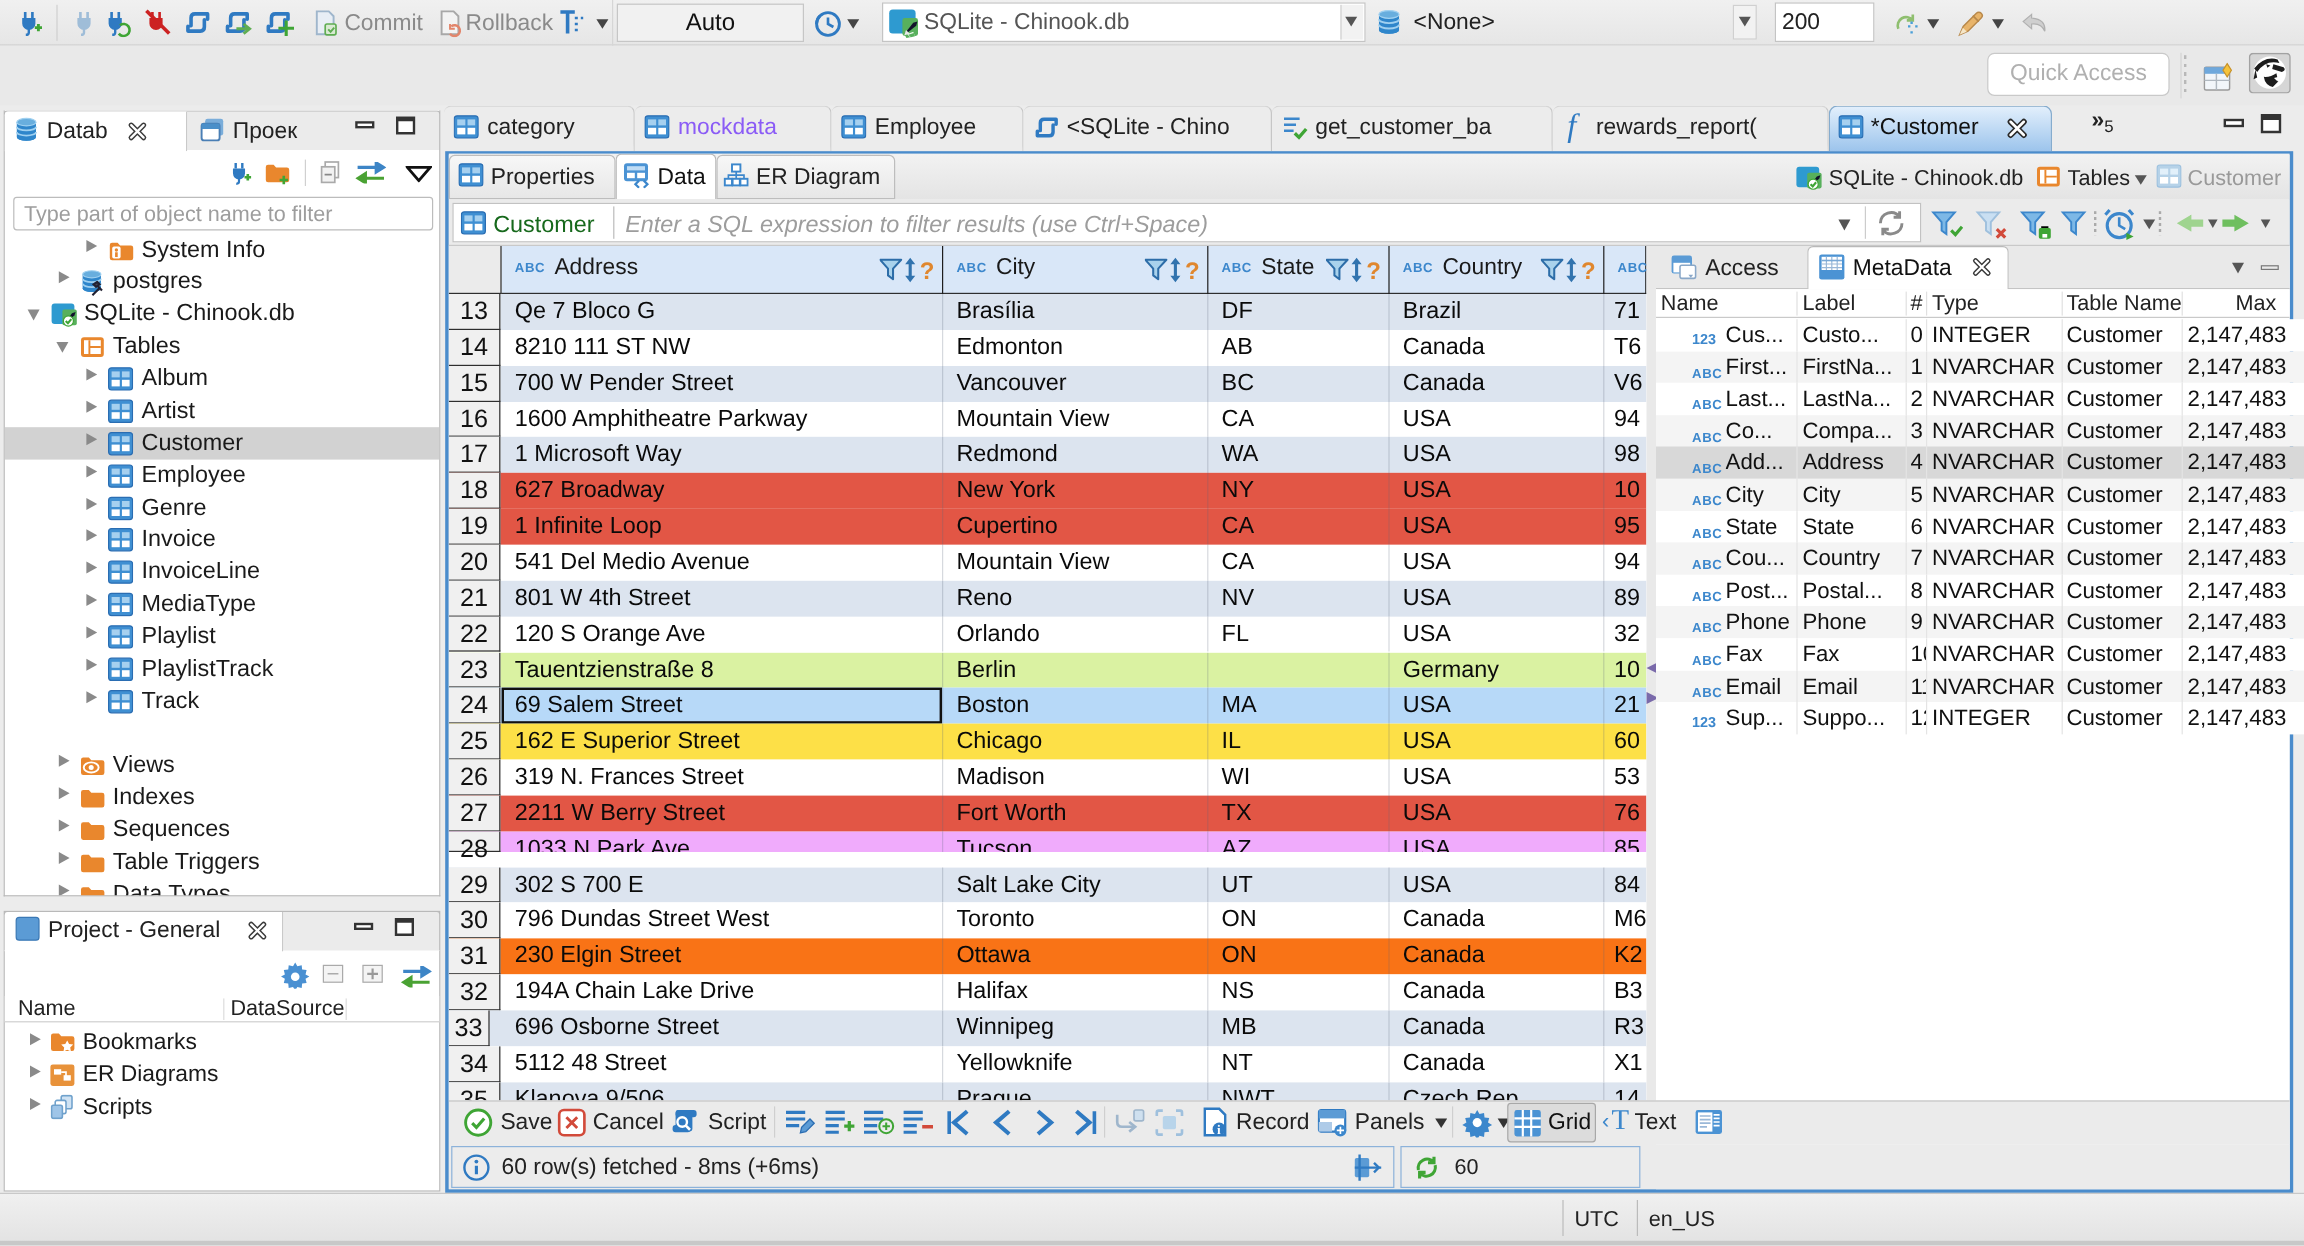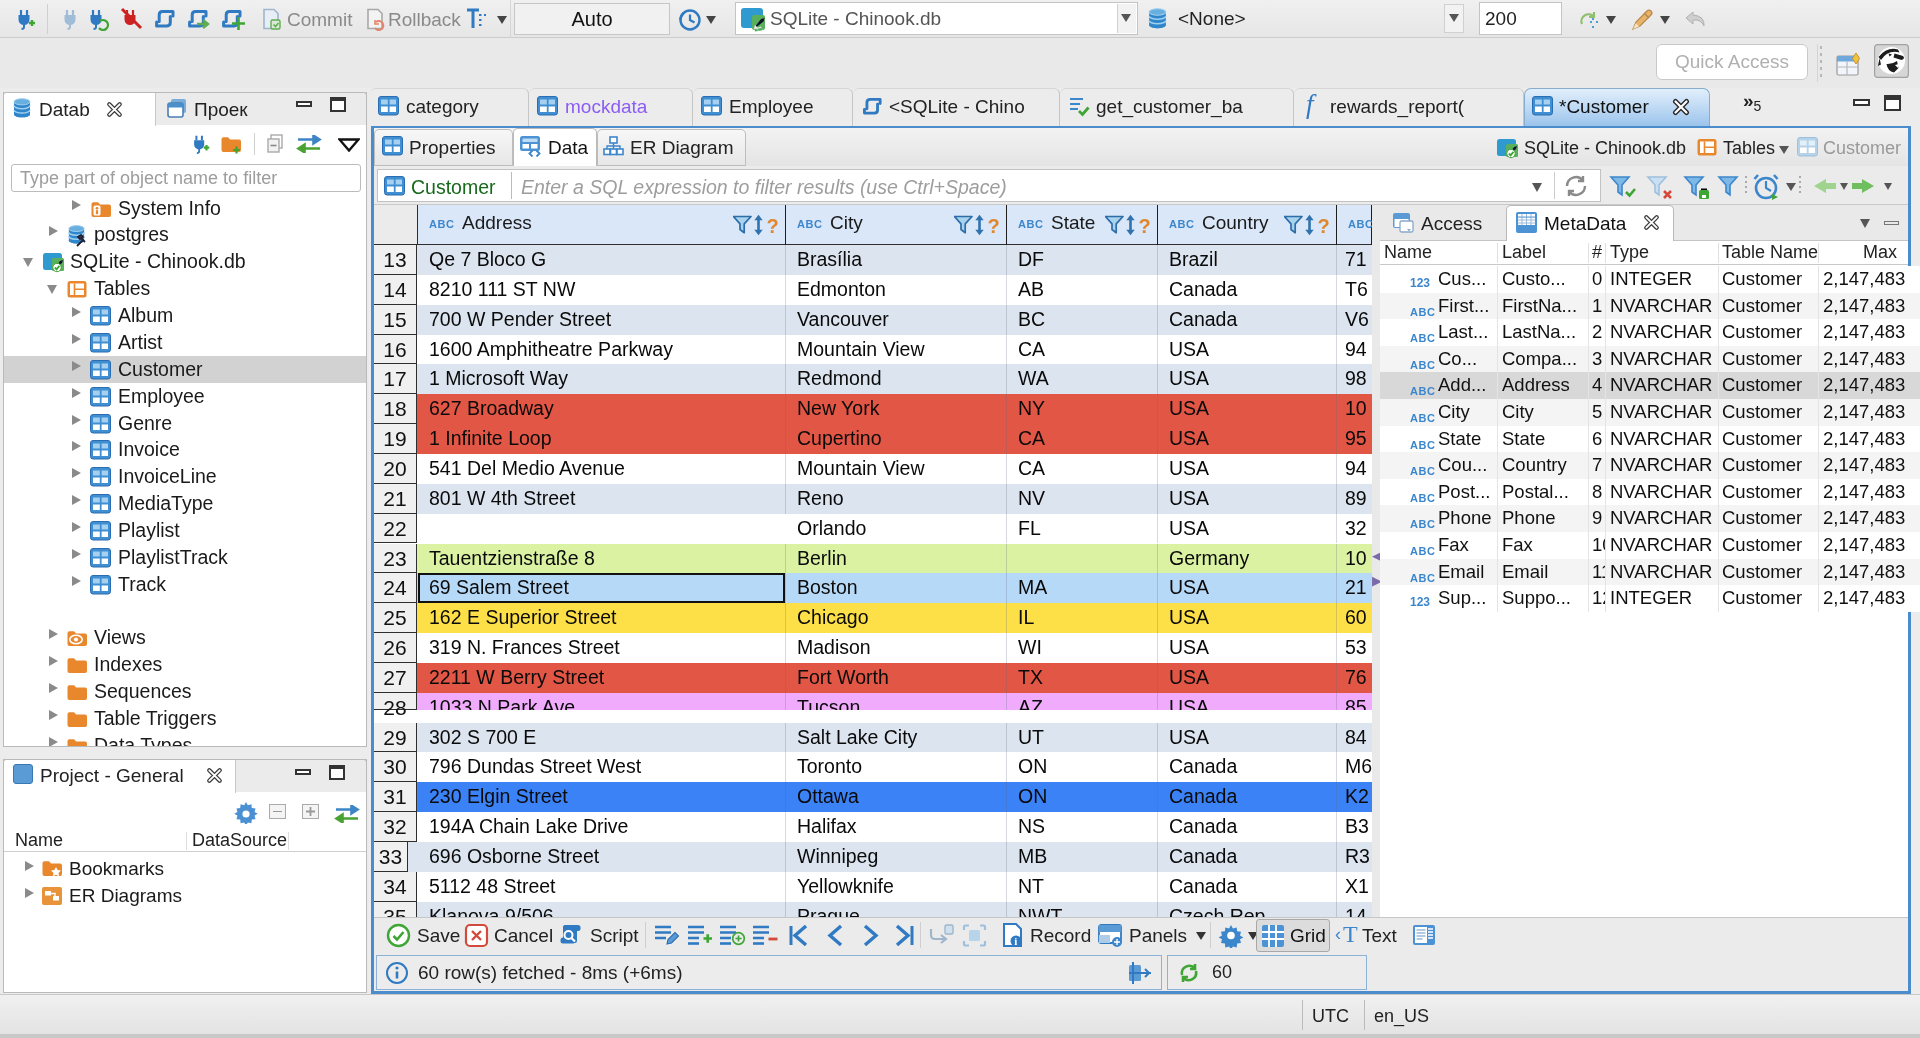--- a/index.html
+++ b/index.html
@@ -427,20 +427,29 @@
 </div>
 <div class="abs" style="left:4px;top:882px;width:362px;height:27px;font-size:19px;line-height:27px;color:#1a1a1a">
 <div class="abs" style="left:21px;top:6px;width:0;height:0;border-left:9px solid #8a8a8a;border-top:5px solid transparent;border-bottom:5px solid transparent"></div>
 <svg class="abs" style="left:37px;top:4px" width="22" height="20" viewBox="0 0 22 20">
 <rect x="1" y="1" width="20" height="18" rx="2" fill="#e8923a"></rect>
 <rect x="4" y="5" width="6" height="4.5" fill="#fff"></rect>
         <rect x="12" y="10" width="6" height="4.5" fill="#fff"></rect>
 <path d="M10 7.5 h4 v5" stroke="#fff" stroke-width="1.4" fill="none"></path>
       </svg>
 <div class="abs" style="left:65px;top:0">ER Diagrams</div>
+</div>
+<div class="abs" style="left:4px;top:909px;width:362px;height:27px;font-size:19px;line-height:27px;color:#1a1a1a">
+<div class="abs" style="left:21px;top:6px;width:0;height:0;border-left:9px solid #8a8a8a;border-top:5px solid transparent;border-bottom:5px solid transparent"></div>
+<svg class="abs" style="left:38px;top:3px" width="21" height="21" viewBox="0 0 21 21">
+<rect x="9" y="1" width="9" height="11" rx="1.5" fill="#cfe2f3" stroke="#6fa1cc" stroke-width="1.3"></rect>
+<rect x="4" y="5" width="9" height="11" rx="1.5" fill="#fff" stroke="#6fa1cc" stroke-width="1.3"></rect>
+<rect x="1" y="9" width="9" height="11" rx="1.5" fill="#9fc5e8" stroke="#6fa1cc" stroke-width="1.3"></rect>
+      </svg>
+<div class="abs" style="left:65px;top:0">Scripts</div>
 </div>
 <div class="abs" style="left:370px;top:88px;width:159px;height:38px;border-right:1px solid #c6c6c6;border-top:1px solid #d6d6d6;border-radius:6px 6px 0 0"></div>
 <svg class="abs" style="left:378px;top:95px" width="21" height="21" viewBox="0 0 21 21">
 <rect x="0.5" y="1.5" width="20" height="18.5" rx="2.5" fill="#3f8fd2" stroke="#2a6db2"></rect>
 <rect x="3" y="4.5" width="6.8" height="5" fill="#a6d0ef"></rect>
       <rect x="11.6" y="4.5" width="6.4" height="5" fill="#a6d0ef"></rect>
 <rect x="3" y="11.5" width="6.8" height="5.5" fill="#fff"></rect>
       <rect x="11.6" y="11.5" width="6.4" height="5.5" fill="#fff"></rect>
     </svg>
 <div class="abs tablabel" style="left:406px;top:96px;color:#222">category</div>
@@ -704,20 +713,21 @@
 <div class="abs" style="left:0;top:278.80px;width:998px;height:29.85px;background:#dce4ef">
 <div class="num" style="left:0;width:43px">21</div>
 <div class="cell" style="left:44px;width:368px;border-right:1px solid rgba(90,105,125,0.25);padding-left:11px">801 W 4th Street</div>
 <div class="cell" style="left:412px;width:221px;border-right:1px solid rgba(90,105,125,0.25);padding-left:11px">Reno</div>
 <div class="cell" style="left:633px;width:151px;border-right:1px solid rgba(90,105,125,0.25);padding-left:11px">NV</div>
 <div class="cell" style="left:784px;width:179px;border-right:1px solid rgba(90,105,125,0.25);padding-left:11px">USA</div>
 <div class="cell" style="left:963px;width:35px;padding-left:8px">89</div>
 </div>
 <div class="abs" style="left:0;top:308.65px;width:998px;height:29.85px;background:#ffffff">
 <div class="num" style="left:0;width:43px">22</div>
+<div class="cell" style="left:44px;width:368px;border-right:1px solid rgba(90,105,125,0.25);padding-left:11px">120 S Orange Ave</div>
 <div class="cell" style="left:412px;width:221px;border-right:1px solid rgba(90,105,125,0.25);padding-left:11px">Orlando</div>
 <div class="cell" style="left:633px;width:151px;border-right:1px solid rgba(90,105,125,0.25);padding-left:11px">FL</div>
 <div class="cell" style="left:784px;width:179px;border-right:1px solid rgba(90,105,125,0.25);padding-left:11px">USA</div>
 <div class="cell" style="left:963px;width:35px;padding-left:8px">32</div>
 </div>
 <div class="abs" style="left:0;top:338.50px;width:998px;height:29.85px;background:#daf2a2">
 <div class="num" style="left:0;width:43px">23</div>
 <div class="cell" style="left:44px;width:368px;border-right:1px solid rgba(90,105,125,0.25);padding-left:11px">Tauentzienstraße 8</div>
 <div class="cell" style="left:412px;width:221px;border-right:1px solid rgba(90,105,125,0.25);padding-left:11px">Berlin</div>
 <div class="cell" style="left:633px;width:151px;border-right:1px solid rgba(90,105,125,0.25);padding-left:11px"></div>
@@ -774,21 +784,21 @@
 <div class="cell" style="left:963px;width:35px;padding-left:8px">84</div>
 </div>
 <div class="abs" style="left:0;top:547.45px;width:998px;height:29.85px;background:#ffffff">
 <div class="num" style="left:0;width:43px">30</div>
 <div class="cell" style="left:44px;width:368px;border-right:1px solid rgba(90,105,125,0.25);padding-left:11px">796 Dundas Street West</div>
 <div class="cell" style="left:412px;width:221px;border-right:1px solid rgba(90,105,125,0.25);padding-left:11px">Toronto</div>
 <div class="cell" style="left:633px;width:151px;border-right:1px solid rgba(90,105,125,0.25);padding-left:11px">ON</div>
 <div class="cell" style="left:784px;width:179px;border-right:1px solid rgba(90,105,125,0.25);padding-left:11px">Canada</div>
 <div class="cell" style="left:963px;width:35px;padding-left:8px">M6</div>
 </div>
-<div class="abs" style="left:0;top:577.30px;width:998px;height:29.85px;background:#3b82f6">
+<div class="abs" style="left:0;top:577.30px;width:998px;height:29.85px;background:#f97316">
 <div class="num" style="left:0;width:43px">31</div>
 <div class="cell" style="left:44px;width:368px;border-right:1px solid rgba(90,105,125,0.25);padding-left:11px">230 Elgin Street</div>
 <div class="cell" style="left:412px;width:221px;border-right:1px solid rgba(90,105,125,0.25);padding-left:11px">Ottawa</div>
 <div class="cell" style="left:633px;width:151px;border-right:1px solid rgba(90,105,125,0.25);padding-left:11px">ON</div>
 <div class="cell" style="left:784px;width:179px;border-right:1px solid rgba(90,105,125,0.25);padding-left:11px">Canada</div>
 <div class="cell" style="left:963px;width:35px;padding-left:8px">K2</div>
 </div>
 <div class="abs" style="left:0;top:607.15px;width:998px;height:29.85px;background:#ffffff">
 <div class="num" style="left:0;width:43px">32</div>
 <div class="cell" style="left:44px;width:368px;border-right:1px solid rgba(90,105,125,0.25);padding-left:11px">194A Chain Lake Drive</div>

